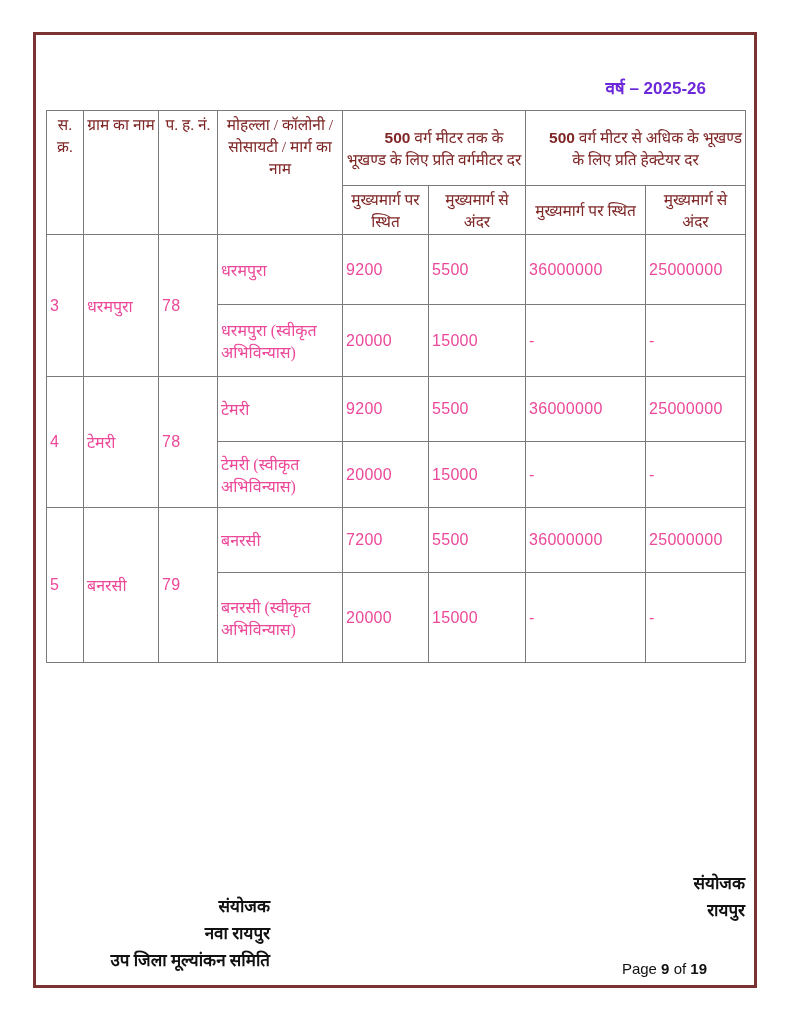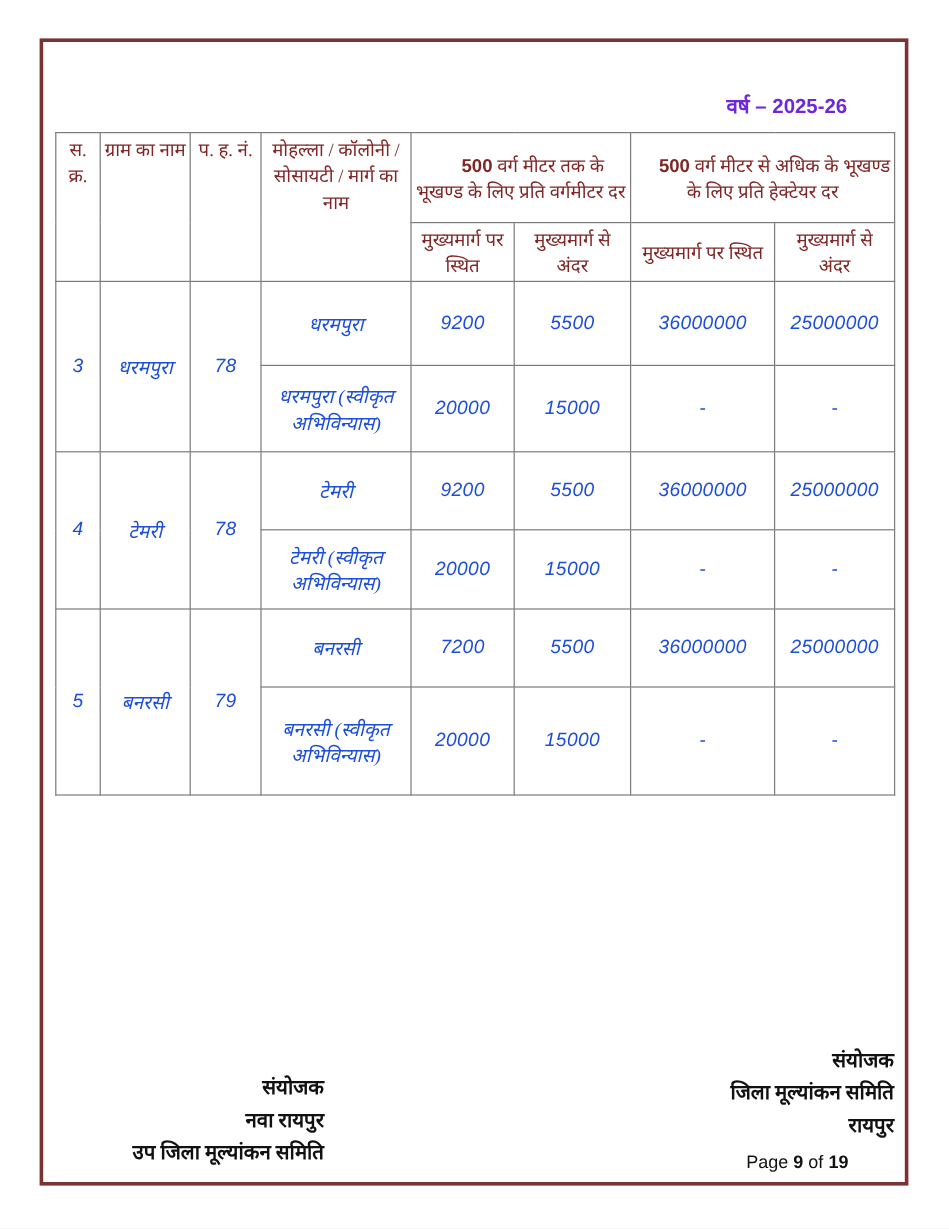--- a/index.html
+++ b/index.html
@@ -30,21 +30,21 @@
     border:1px solid #7b7b7b;padding:2px 3px;box-sizing:border-box;
     overflow:hidden;
   }
   table.rates th{
     color:#7f2626;font-weight:normal;font-size:15.5px;
     font-family:"Liberation Serif",serif;vertical-align:top;text-align:center;
   }
   table.rates th.group{vertical-align:middle;}
   table.rates th .b{font-weight:bold;font-family:"Liberation Sans",sans-serif;margin-left:20px;}
   table.rates td{
-    text-align:center;vertical-align:middle;font-size:16px;color:#1d4ed8;font-style:italic;
+    vertical-align:middle;font-size:16px;color:#ec4899;
   }
   td.num{font-family:"Liberation Sans",sans-serif;letter-spacing:.3px;}
   td.dev{font-family:"Liberation Serif",serif;font-size:15.5px;}
   tr.h1{height:75px;} tr.h2{height:45px;}
   tr.r3a{height:70px;} tr.r3b{height:72px;}
   tr.r4a{height:65px;} tr.r4b{height:66px;}
   tr.r5a{height:65px;} tr.r5b{height:90px;}
   .sign-block{
     position:absolute;text-align:right;font-weight:bold;font-size:17px;
     font-family:"Liberation Serif",serif;color:#111;line-height:27px;
@@ -148,18 +148,17 @@
   </table>
 
   <div class="sign-block sign-left">
     <div>संयोजक</div>
     <div>नवा रायपुर</div>
     <div>उप जिला मूल्यांकन समिति</div>
   </div>
 
   <div class="sign-block sign-right">
     <div>संयोजक</div>
-    <div>जिला मूल्यांकन समिति</div>
     <div>रायपुर</div>
   </div>
 
   <div class="page-num"><span>Page</span> <span class="b">9</span> <span>of</span> <span class="b">19</span></div>
 </div>
 
 </body></html>

